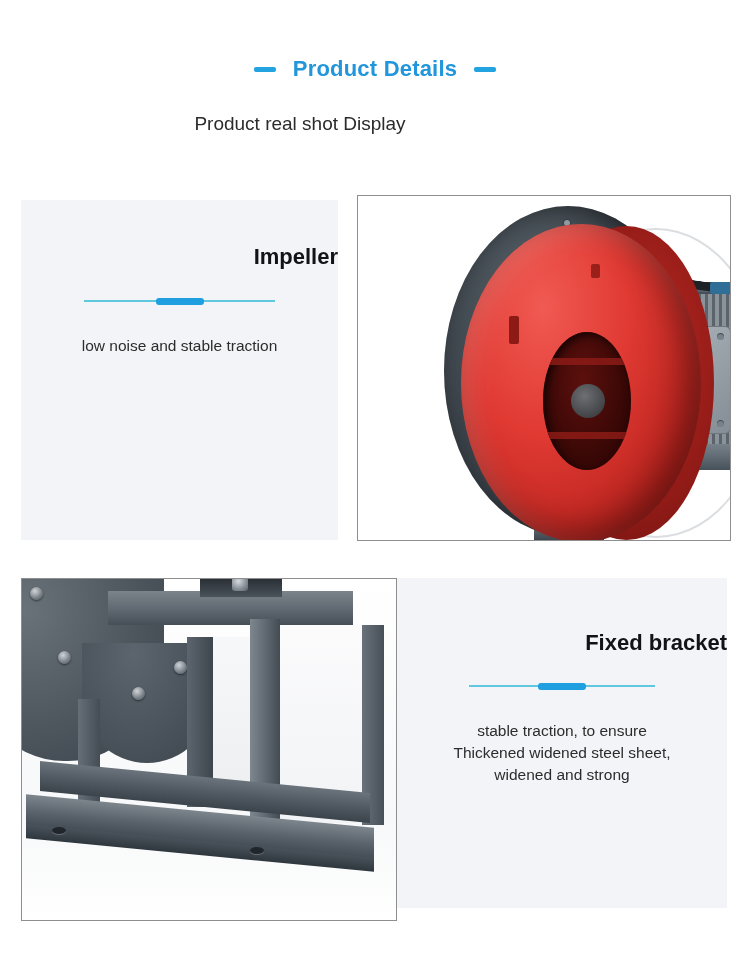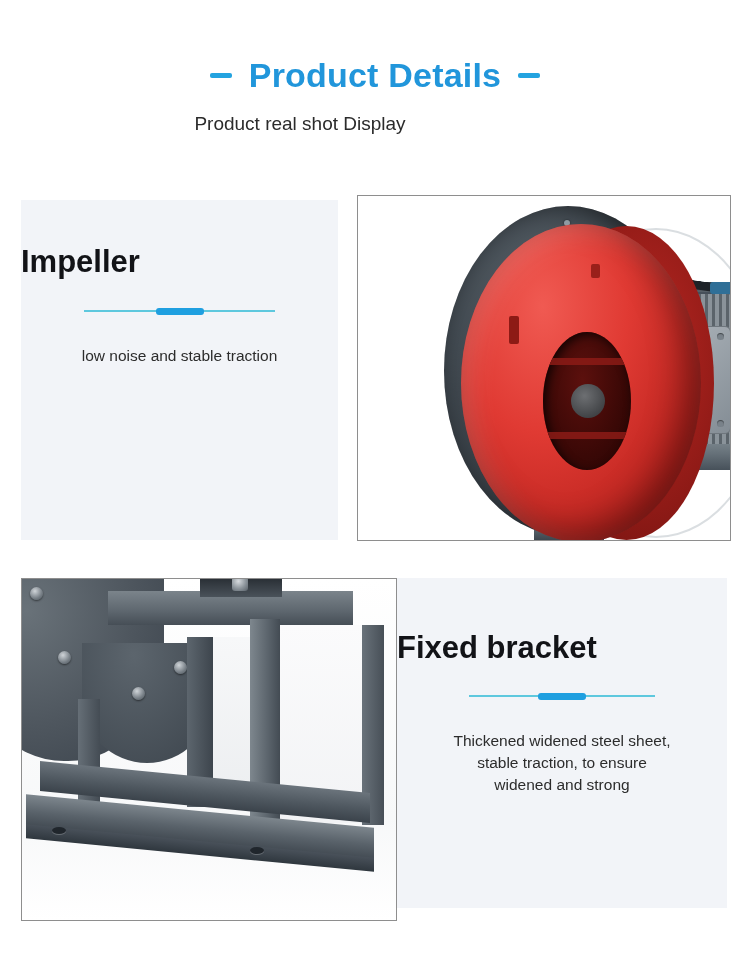--- a/index.html
+++ b/index.html
@@ -32,21 +32,21 @@
     gap: 17px;
   }
   .title-dash {
     width: 22px;
     height: 5px;
     border-radius: 2px;
     background: #23a3e0;
     display: block;
   }
   .page-title {
-    font-size: 34px;
+    font-size: 22px;
     font-weight: bold;
     color: #2196db;
     letter-spacing: 0.2px;
     line-height: 1;
     white-space: nowrap;
   }
   .page-subtitle {
     position: absolute;
     left: 0; top: 113px;
     width: 600px;
@@ -62,24 +62,24 @@
     box-sizing: border-box;
   }
   .photo-panel {
     position: absolute;
     background: #ffffff;
     border: 1px solid #8e8e8e;
     box-sizing: border-box;
     overflow: hidden;
   }
   .panel-heading {
-    font-size: 31px;
+    font-size: 22px;
     font-weight: bold;
     color: #121317;
-    text-align: left;
+    text-align: right;
     line-height: 1.1;
   }
   .panel-desc {
     font-size: 15.5px;
     color: #2c2c2c;
     text-align: center;
     line-height: 1.42;
   }
 
   
@@ -549,17 +549,17 @@
   </div>
 </div>
 
 <div class="text-panel" id="panel-bracket-text">
   <div class="panel-heading">Fixed bracket</div>
   <div class="divider">
     <span class="line"></span>
     <span class="nub"></span>
   </div>
   <div class="panel-desc">
+    <div>stable traction, to ensure</div>
     <div>Thickened widened steel sheet,</div>
-    <div>stable traction, to ensure</div>
     <div>widened and strong</div>
   </div>
 </div>
 
 </body></html>

